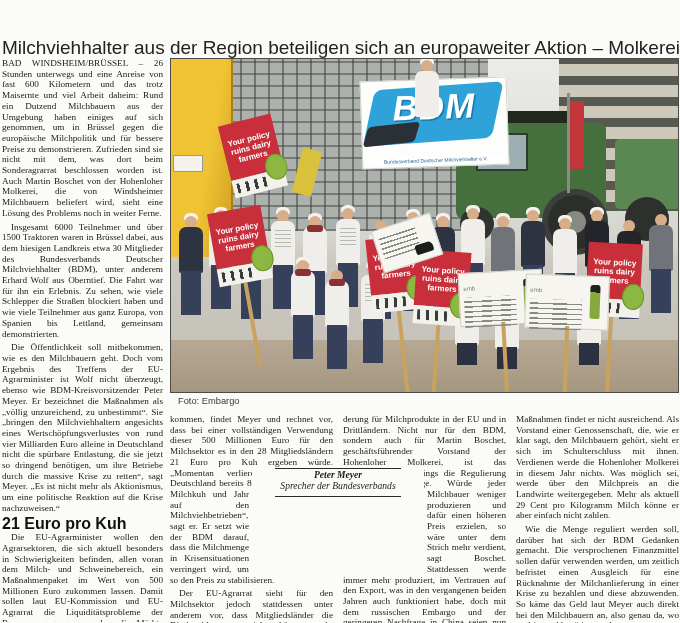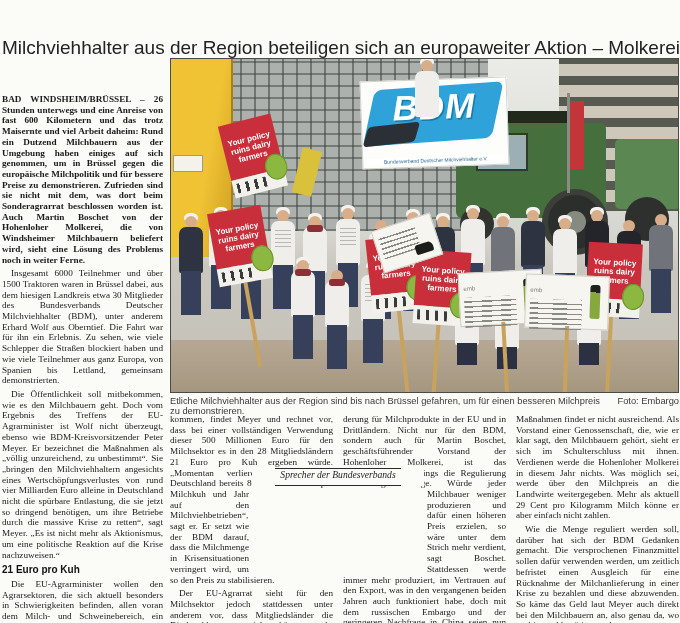--- a/index.html
+++ b/index.html
@@ -9,22 +9,22 @@
   .headline{position:absolute;left:2px;top:0px;width:676px;
             font-family:"Liberation Sans", sans-serif;font-weight:bold;
             font-size:29px;letter-spacing:-0.6px;color:#0d0d0d;white-space:nowrap;}
   .subtitle{position:absolute;left:2px;top:37px;width:676px;
             font-family:"Liberation Sans", sans-serif;font-size:19px;color:#222;white-space:nowrap;}
   
   .bodytext{font-size:9.2px;line-height:10.7px;text-align:justify;hyphens:auto;}
   .col1{position:absolute;left:2px;top:58px;width:161px;height:564px;overflow:hidden;}
   .bp{margin:0 0 3px 0;}
   .bp.ind{text-indent:9px;font-family:Liberation Serif, serif;}
-  .bp.lead{font-weight:bold;margin-top:36px;}
-  .subhead{font-family:"Liberation Sans", sans-serif;font-weight:bold;font-size:10px;
+  .bp.lead{font-weight:normal;}
+  .subhead{font-family:"Liberation Sans", sans-serif;font-weight:bold;font-size:16px;
            margin:5px 0 3px 0;color:#111;}
   .bottomcols{position:absolute;left:170px;top:414px;width:510px;height:209px;display:flex;gap:10px;}
   .bcol{width:163px;height:209px;overflow:hidden;}
   .qsp-r{float:right;width:84px;height:78px;}
   .qsp-l{float:left;width:84px;height:78px;}
   
   .pullquote{position:absolute;left:252px;top:468px;width:172px;background:#fbfbf8;z-index:30;}
   .pq-rule{height:1px;background:#2a2a2a;width:126px;margin:0 auto;}
   .pq-text{font-family:"Liberation Sans", sans-serif;font-weight:bold;font-size:10.3px;
            line-height:12px;text-align:center;margin:5px 1px 4px 1px;color:#101010;}
@@ -355,38 +355,38 @@
     </div>
     <div class="wsign small" style="left:205px;top:162px;transform:rotate(-18deg)">
       <div class="lines"></div>
       <div class="cow"></div>
     </div>
 
     <div class="ground"></div>
   </div>
 
   <div class="caption">
-    <span>Etliche Milchviehhalter aus der Region sind bis nach Brüssel gefahren, um für einen besseren Milchpreis zu demonstrieren.</span>
     <span class="credit">Foto: Embargo</span>
   </div>
 
   <div class="bottomcols bodytext">
     <div class="bcol">
       <p class="bp"><span>kommen, findet Meyer und rechnet vor, dass bei einer vollständigen Verwendung dieser 500 Millionen Euro für den Milchsektor es in den 28 Mitgliedsländern 21 Euro pro Kuh ergeben würde. „Momentan verlieren wir aber in Deutschland bereits 800 bis </span><span class="qsp-r"></span><span>1000 Euro pro Milchkuh und Jahr auf den Milchviehbetrieben“, sagt er. Er setzt wie der BDM darauf, dass die Milchmenge in Krisensituationen verringert wird, um so den Preis zu stabilisieren.</span></p>
       <p class="bp ind">Der EU-Agrarrat sieht für den Milchsektor jedoch stattdessen unter anderem vor, dass Mitgliedsländer die Direktzahlungen vorziehen können, mehr private Lagerhaltung für Milchprodukte sowie zusätzliche Absatzför-</p>
     </div>
     <div class="bcol">
       <p class="bp"><span>derung für Milchprodukte in der EU und in Drittländern. Nicht nur für den BDM, sondern auch für Martin Boschet, geschäftsführender Vorstand der Hohenloher Molkerei, ist das Entscheidende allerdings die Regulierung der Angebotsmenge. Würde </span><span class="qsp-l"></span><span>jeder Milchbauer weniger produzieren und dafür einen höheren Preis erzielen, so wäre unter dem Strich mehr verdient, sagt Boschet. Stattdessen werde immer mehr produziert, im Vertrauen auf den Export, was in den vergangenen beiden Jahren auch funktioniert habe, doch mit dem russischen Embargo und der geringeren Nachfrage in China seien nun die Preise im Keller. Die in Brüssel beschlossenen</span></p>
     </div>
     <div class="bcol">
       <p class="bp">Maßnahmen findet er nicht ausreichend. Als Vorstand einer Genossenschaft, die, wie er klar sagt, den Milchbauern gehört, sieht er sich im Schulterschluss mit ihnen. Verdienen werde die Hohenloher Molkerei in diesem Jahr nichts. Was möglich sei, werde über den Milchpreis an die Landwirte weitergegeben. Mehr als aktuell 29 Cent pro Kilogramm Milch könne er aber einfach nicht zahlen.</p>
       <p class="bp ind">Wie die Menge reguliert werden soll, darüber hat sich der BDM Gedanken gemacht. Die versprochenen Finanzmittel sollen dafür verwenden werden, um zeitlich befristet einen Ausgleich für eine Rücknahme der Milchanlieferung in einer Krise zu bezahlen und diese abzuwenden. So käme das Geld laut Meyer auch direkt bei den Milchbauern an, also genau da, wo es dringend benötigt werde.</p>
 
     </div>
   </div>
 
   <div class="pullquote">
     <div class="pq-rule"></div>
+    <div class="pq-author">Peter Meyer</div>
     <div class="pq-role">Sprecher der Bundesverbands</div>
     <div class="pq-rule"></div>
   </div>
 
 </div>
 
 </body></html>

